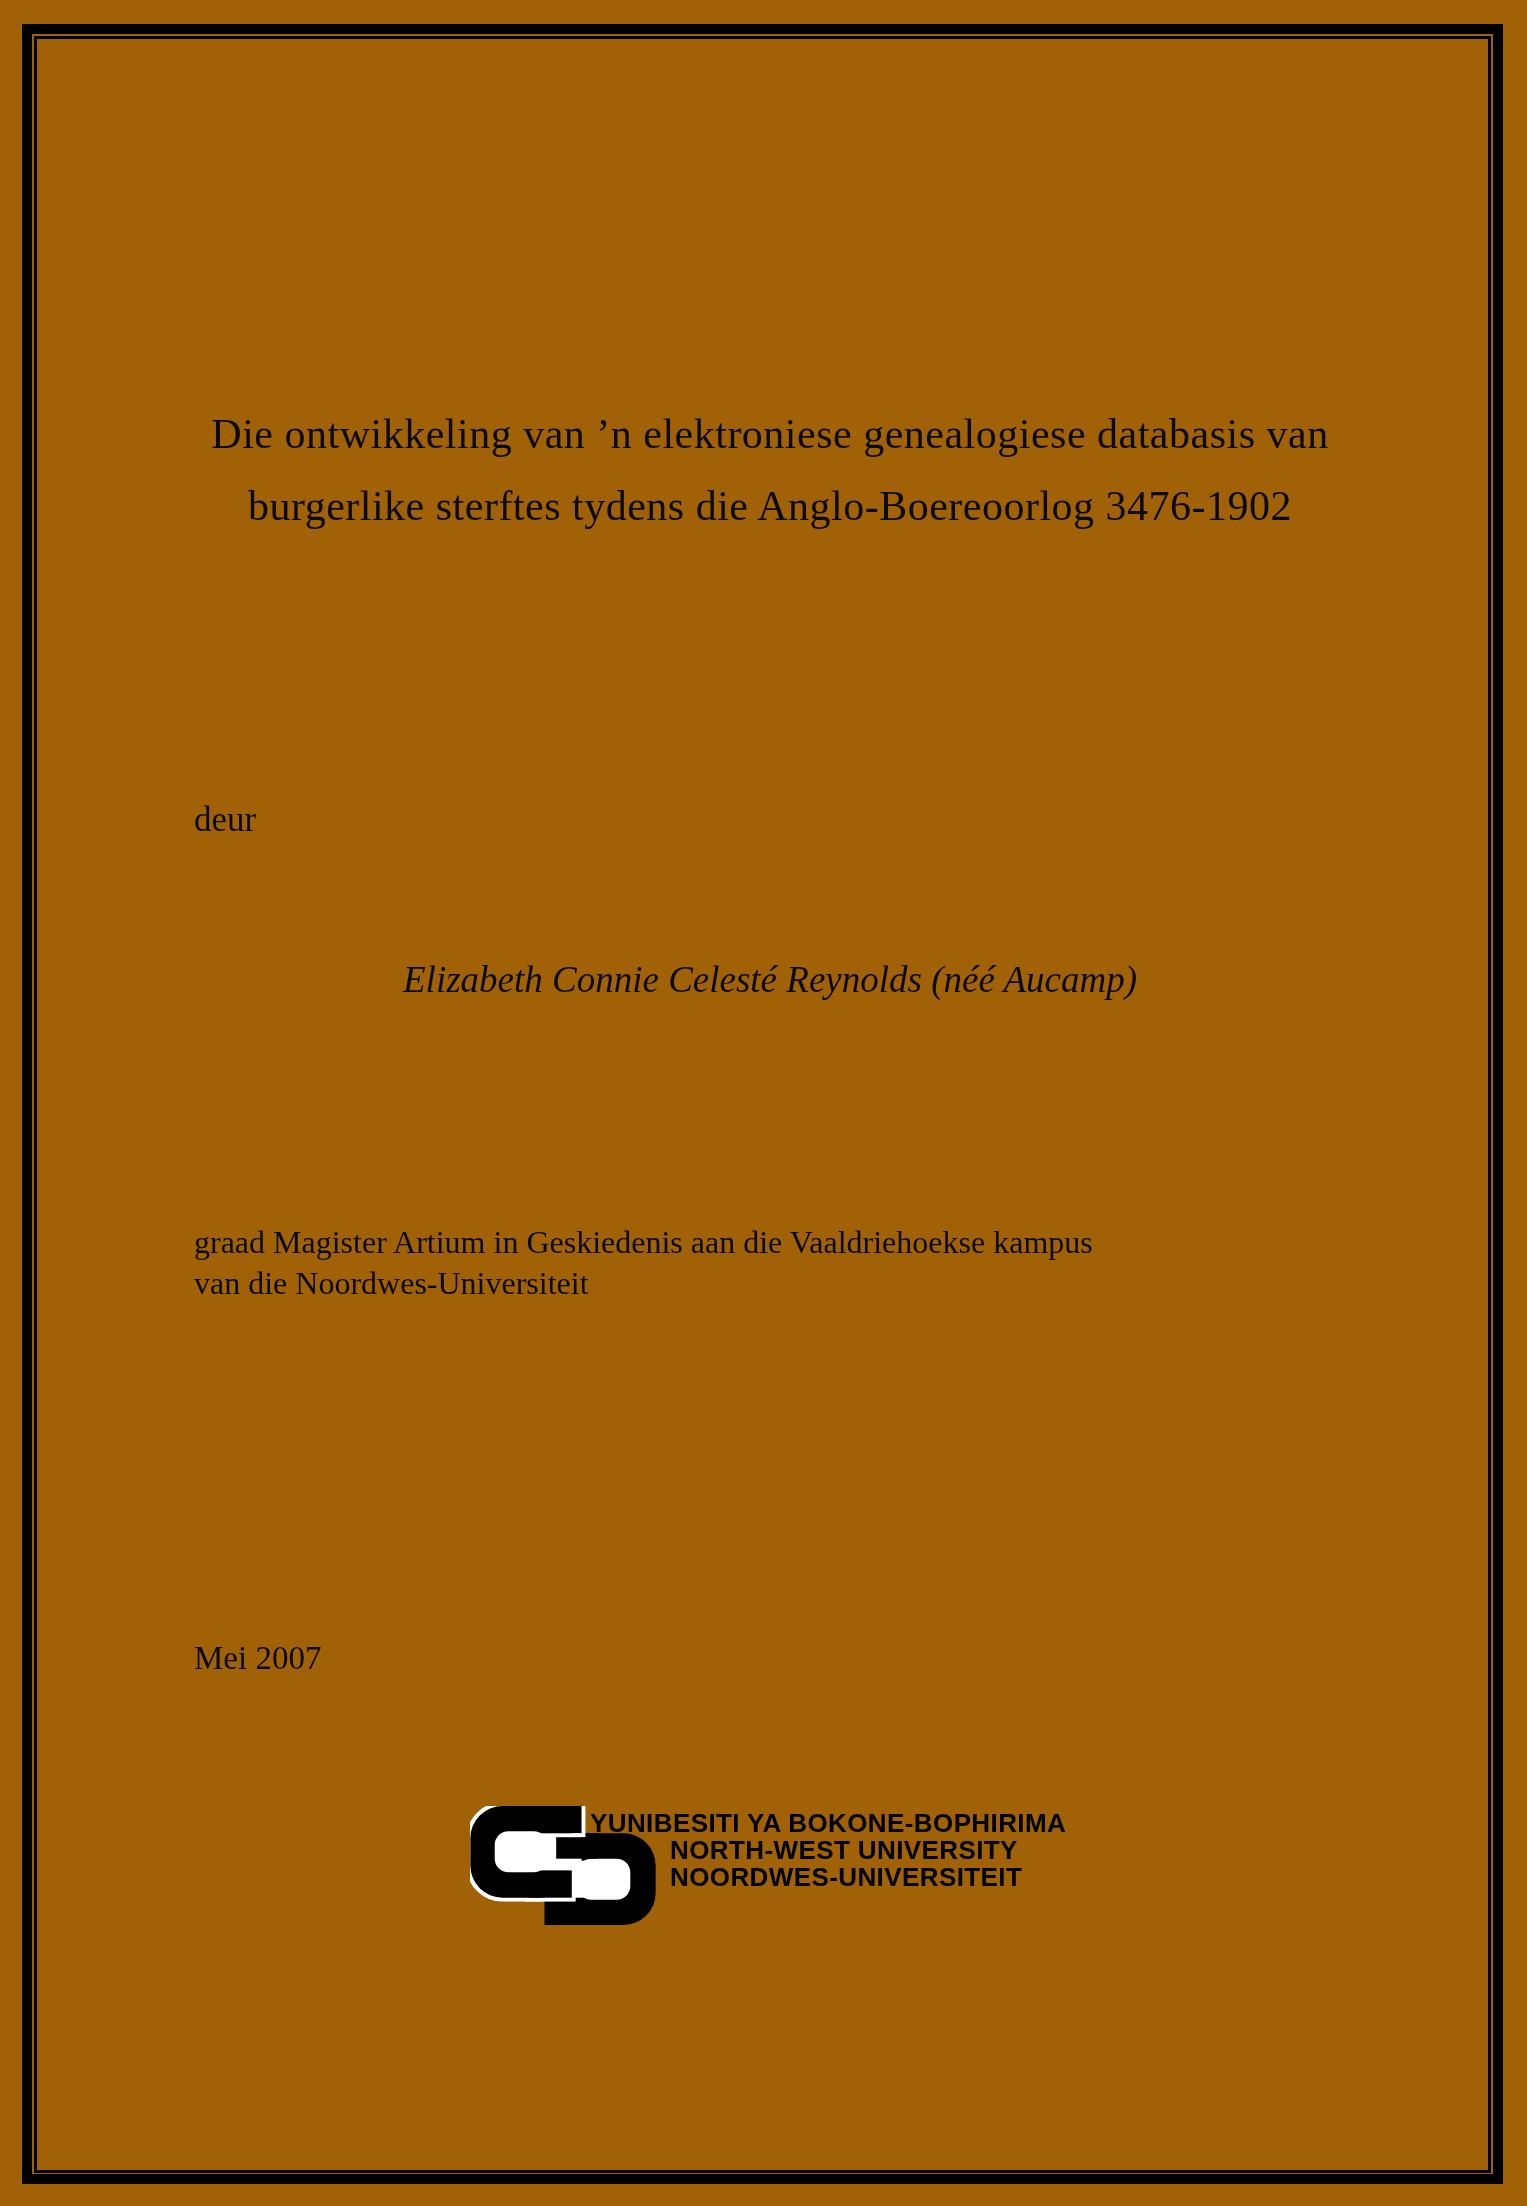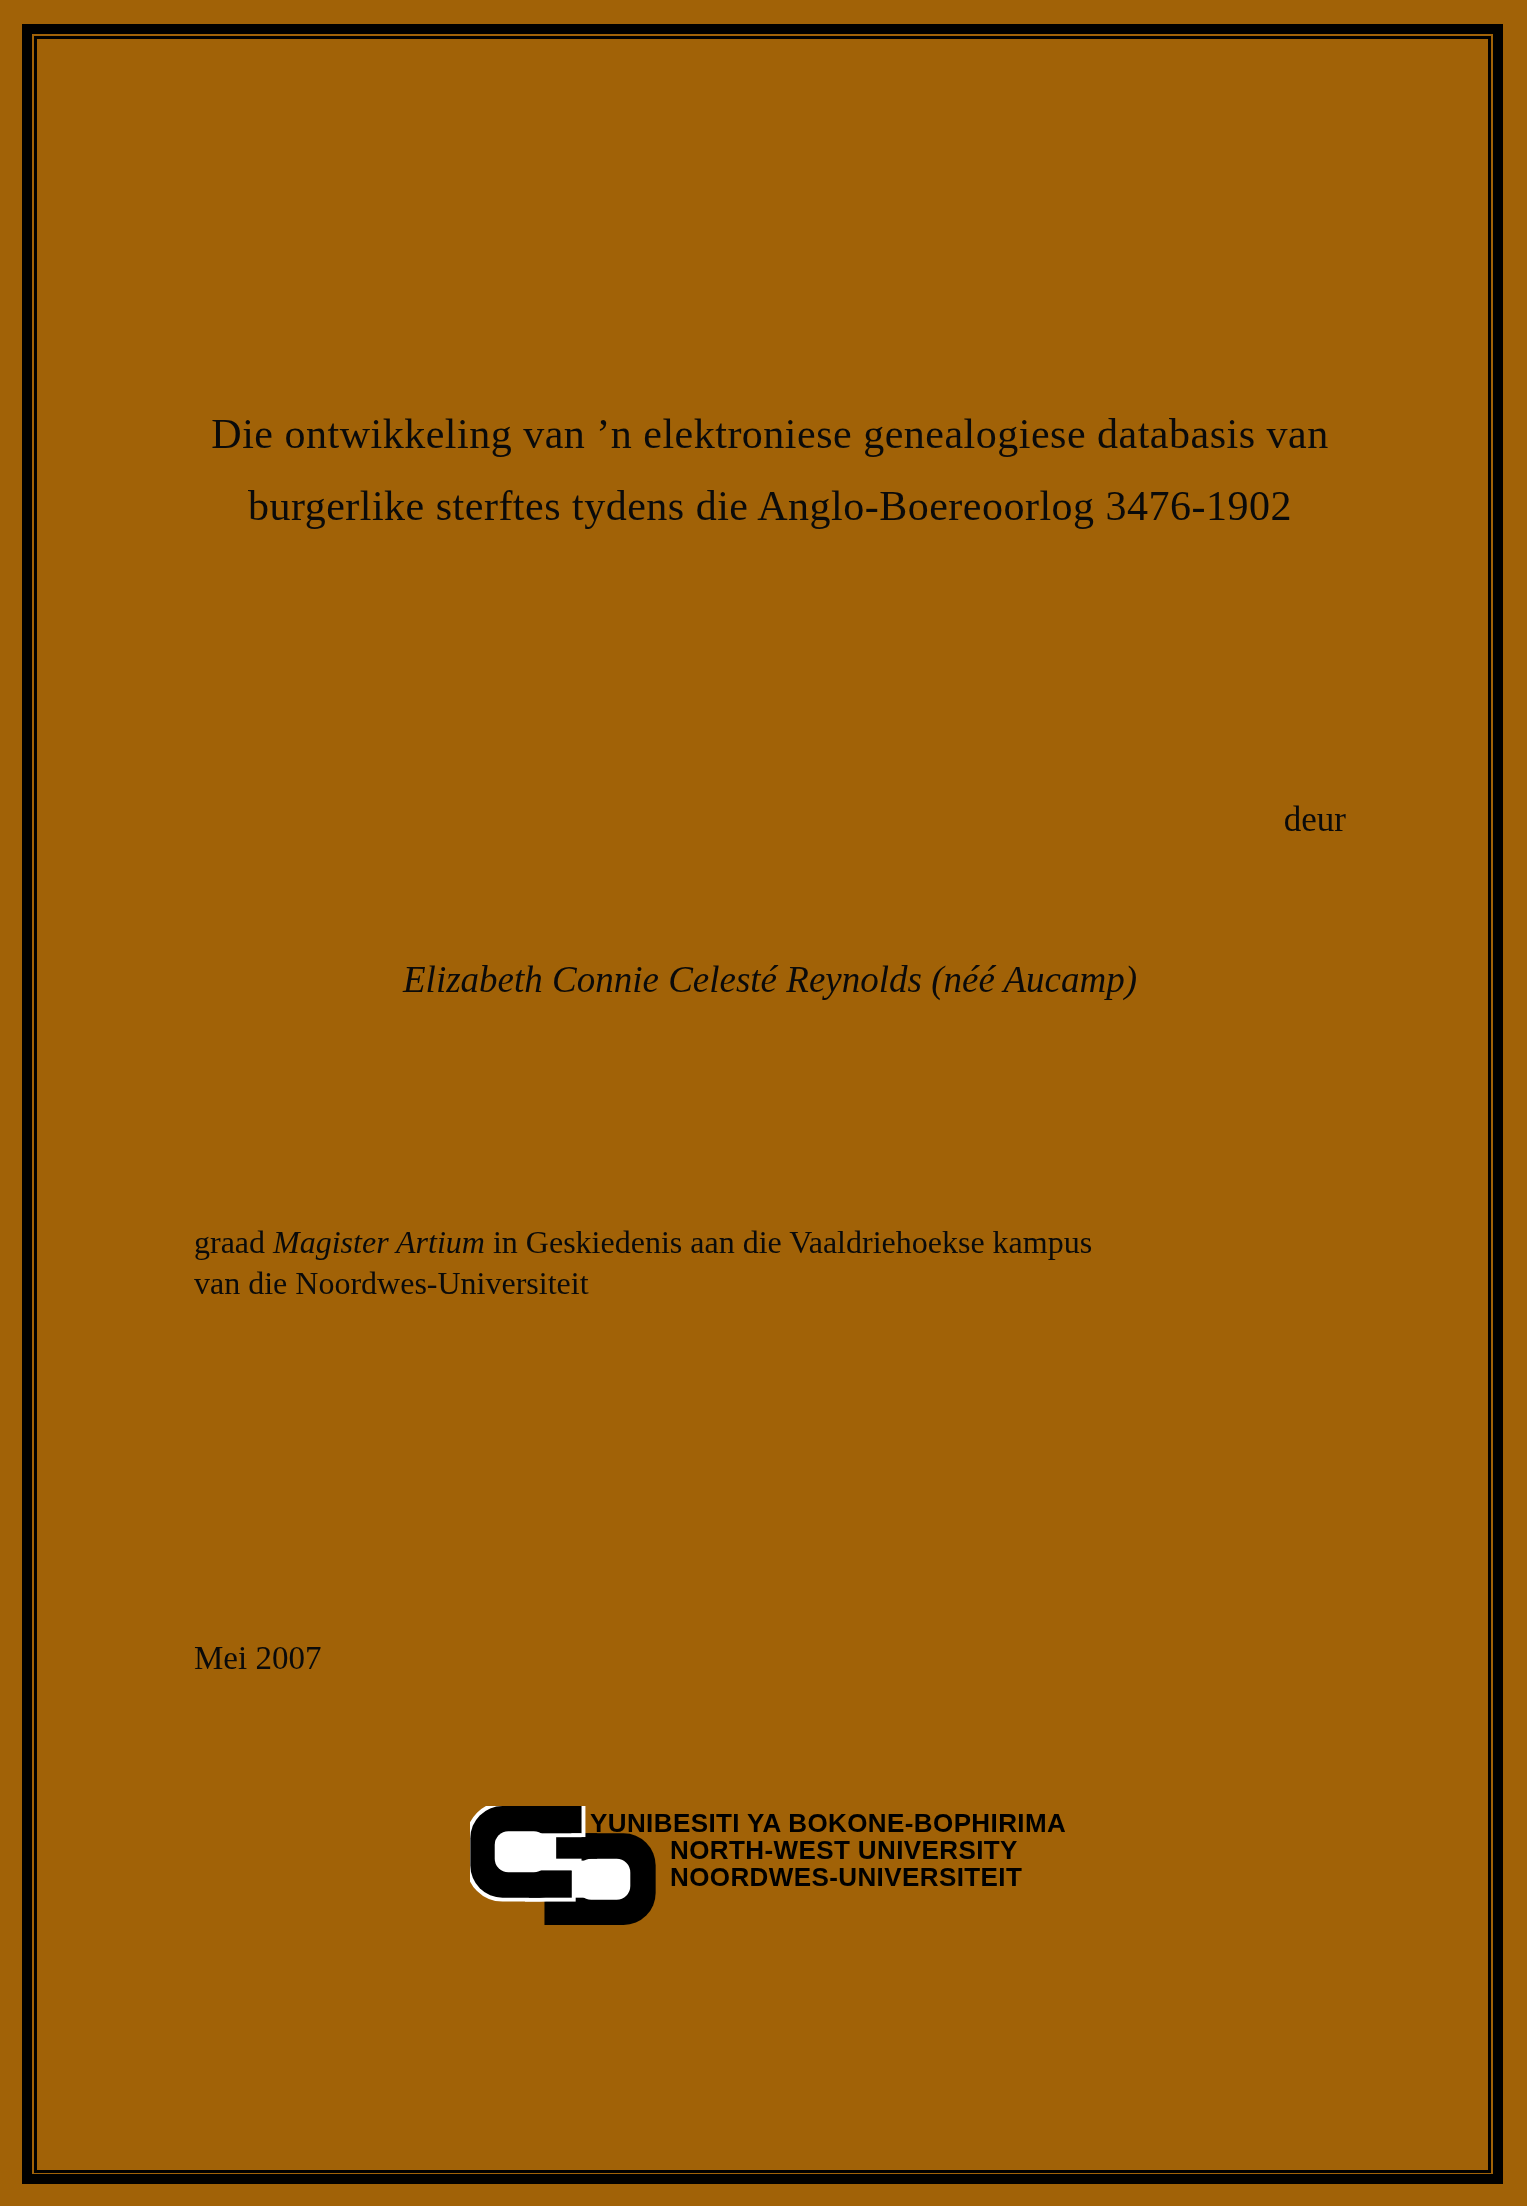--- a/index.html
+++ b/index.html
@@ -23,35 +23,35 @@
   
   .content{position:absolute;left:194px;width:1152px;top:0;}
   .title-block{
     position:absolute;top:398px;width:100%;
     text-align:center;
     font-size:42px;line-height:72px;
     letter-spacing:0.5px;
   }
   .byline-label{
     position:absolute;top:800px;width:100%;
-    text-align:right;font-size:35px;
+    text-align:left;font-size:35px;
   }
   .author-line{
     position:absolute;top:958px;width:100%;
     text-align:center;font-size:37px;font-style:italic;
   }
   .statement{
     position:absolute;top:1222px;width:100%;
     font-size:32px;line-height:41px;
   }
   .statement .justified{
     text-align:justify;
     text-align-last:justify;
   }
-  .statement .italic{font-style:italic;}
+  .statement .italic{}
   .supervisor-block{
     position:absolute;top:1638px;width:100%;
     font-size:33px;line-height:41px;
   }
   
   .logo{
     position:absolute;left:470px;top:1806px;
     width:620px;height:130px;
   }
   .logo svg{position:absolute;left:0;top:0;}

